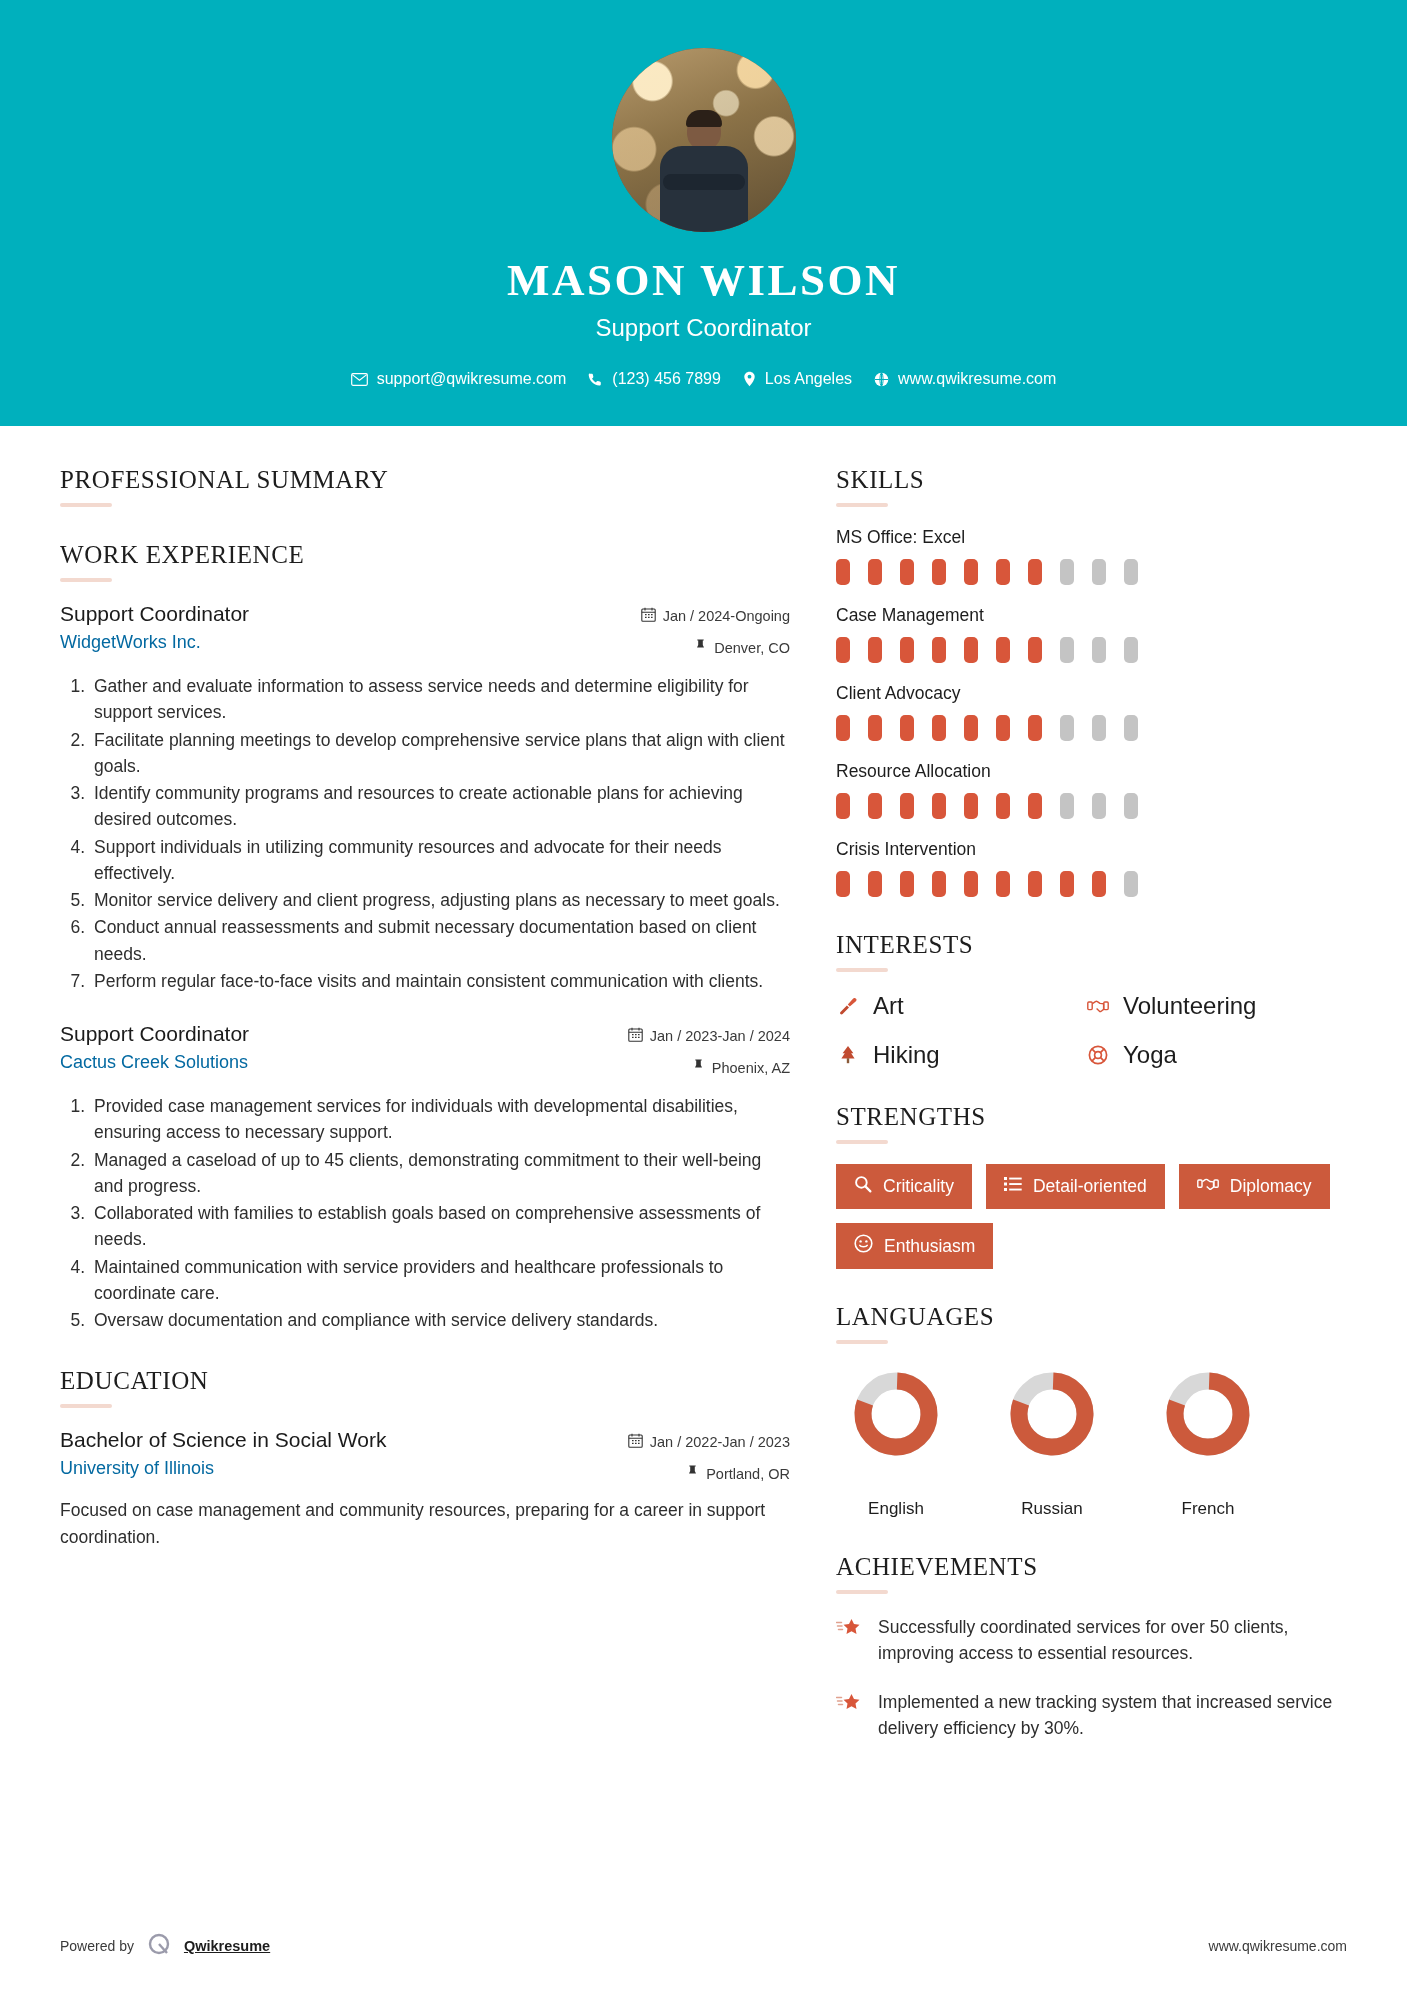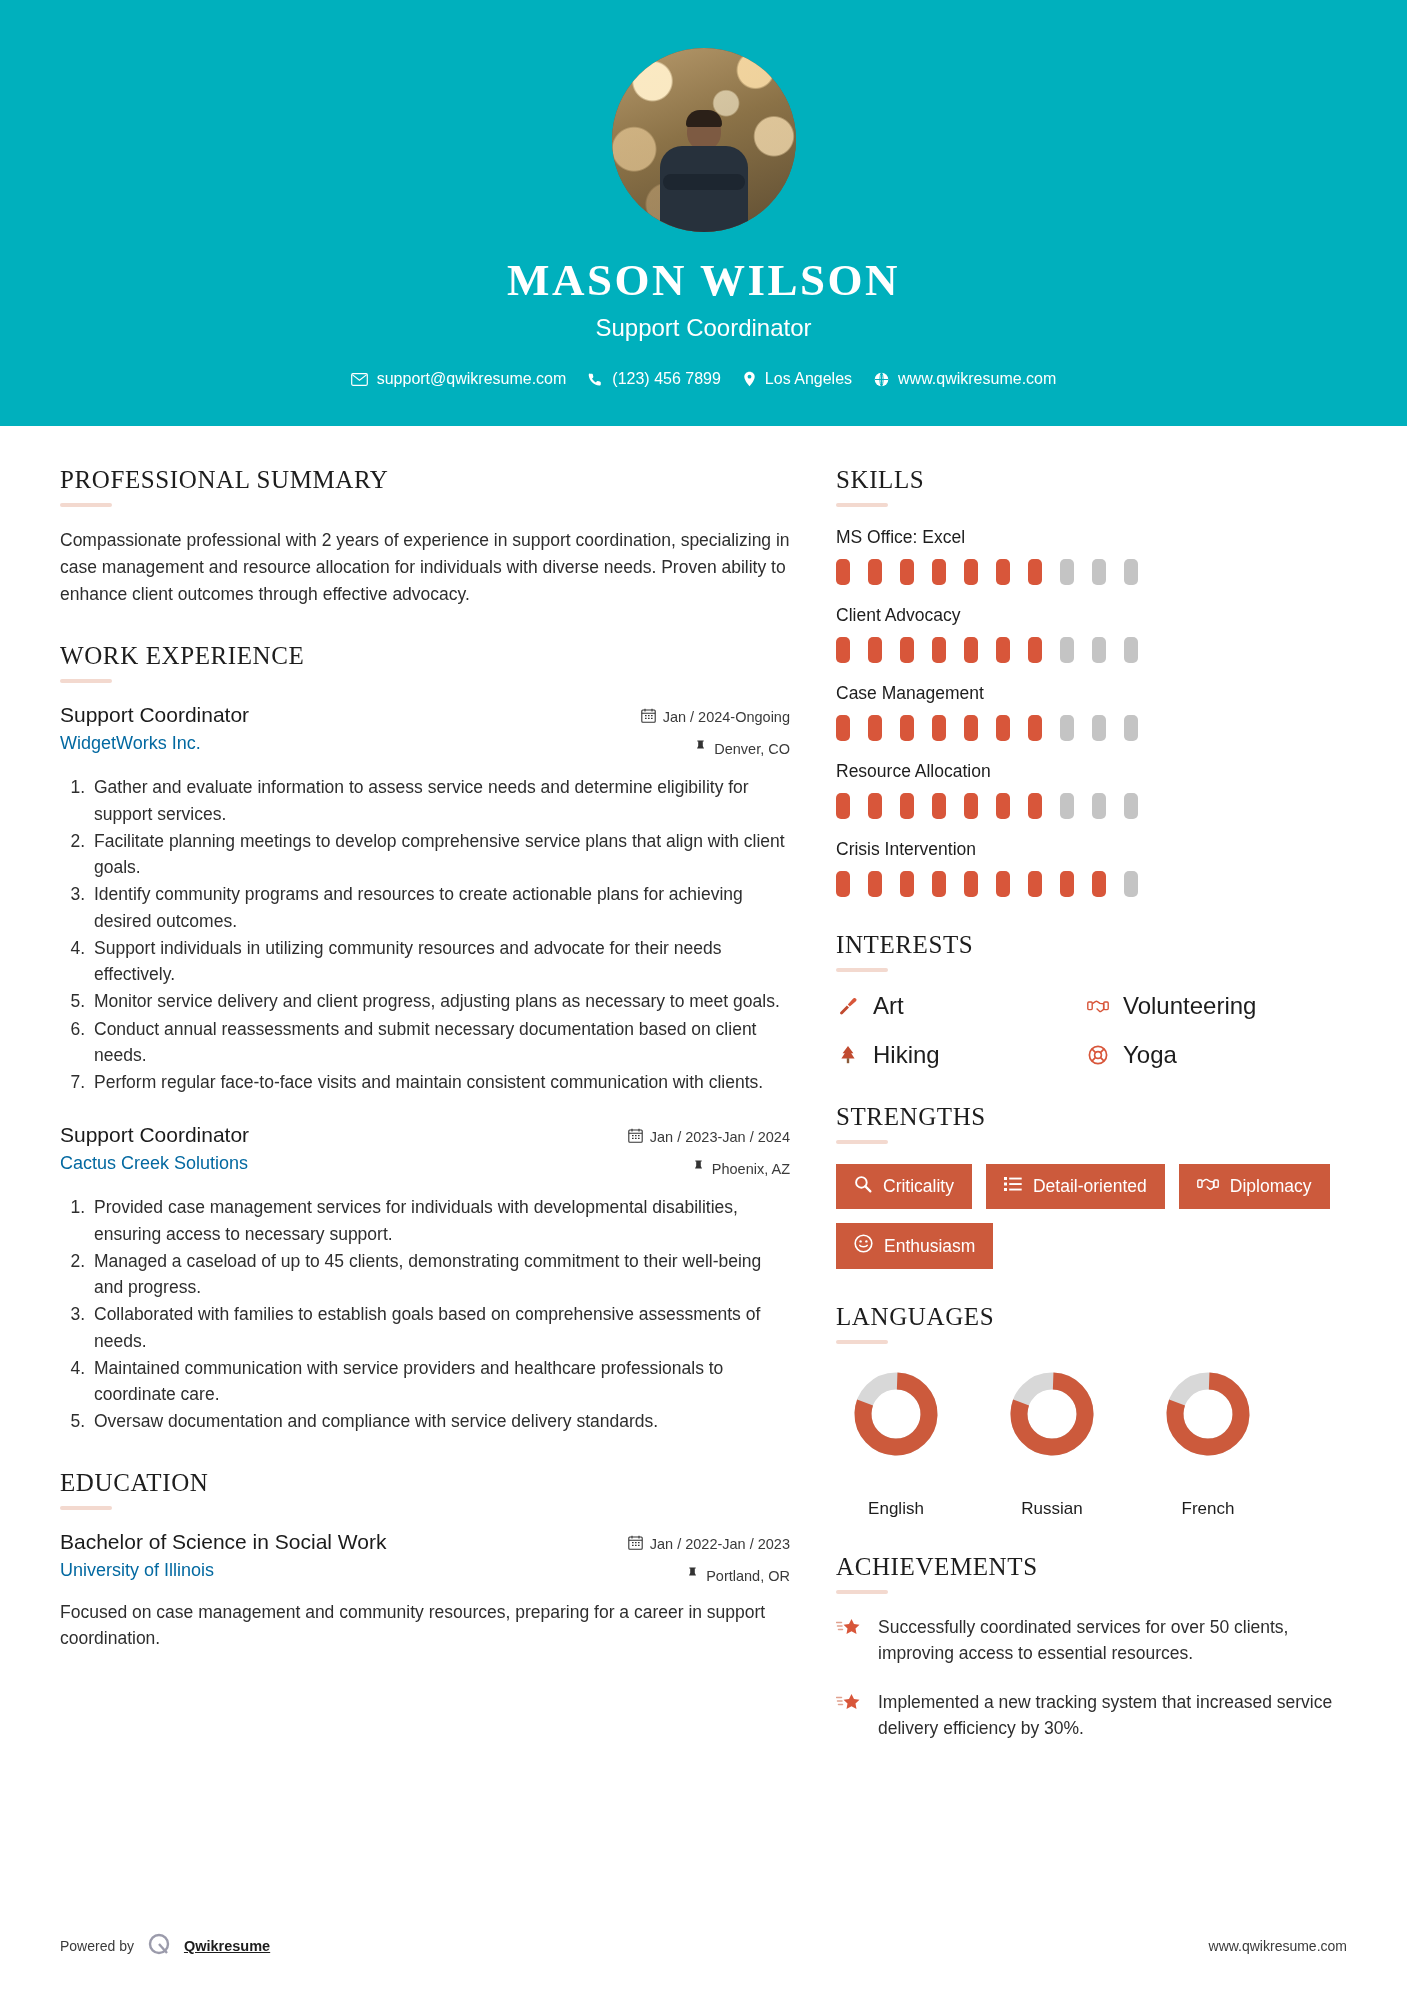--- a/index.html
+++ b/index.html
@@ -285,21 +285,20 @@
     </div>
   </div>
 
   <div class="body-wrap">
 
     <div class="col-left">
 
       <div class="sec">
         <div class="sec-title">PROFESSIONAL SUMMARY</div>
         <div class="sec-rule"></div>
-        <div class="summary-text">Compassionate professional with 2 years of experience in support coordination, specializing in case management and resource allocation for individuals with diverse needs. Proven ability to enhance client outcomes through effective advocacy.</div>
       </div>
 
       <div class="sec">
         <div class="sec-title">WORK EXPERIENCE</div>
         <div class="sec-rule"></div>
         <div id="work-entries">
             <div class="entry">
               <div class="entry-head">
        <div>
          <div class="entry-title">Support Coordinator</div>
@@ -412,36 +411,36 @@
                 <span class="pip on"></span>
                 <span class="pip on"></span>
                 <span class="pip on"></span>
                 <span class="pip on"></span>
                 <span class="pip "></span>
                 <span class="pip "></span>
                 <span class="pip "></span>
               </div>
             </div>
             <div class="skill">
+              <div class="skill-name">Case Management</div>
+                 <div class="pips">
+                <span class="pip on"></span>
+                <span class="pip on"></span>
+                <span class="pip on"></span>
+                <span class="pip on"></span>
+                <span class="pip on"></span>
+                <span class="pip on"></span>
+                <span class="pip on"></span>
+                <span class="pip "></span>
+                <span class="pip "></span>
+                <span class="pip "></span>
+              </div>
+            </div>
+            <div class="skill">
               <div class="skill-name">Client Advocacy</div>
-                 <div class="pips">
-                <span class="pip on"></span>
-                <span class="pip on"></span>
-                <span class="pip on"></span>
-                <span class="pip on"></span>
-                <span class="pip on"></span>
-                <span class="pip on"></span>
-                <span class="pip on"></span>
-                <span class="pip "></span>
-                <span class="pip "></span>
-                <span class="pip "></span>
-              </div>
-            </div>
-            <div class="skill">
-              <div class="skill-name">Case Management</div>
                  <div class="pips">
                 <span class="pip on"></span>
                 <span class="pip on"></span>
                 <span class="pip on"></span>
                 <span class="pip on"></span>
                 <span class="pip on"></span>
                 <span class="pip on"></span>
                 <span class="pip on"></span>
                 <span class="pip "></span>
                 <span class="pip "></span>

